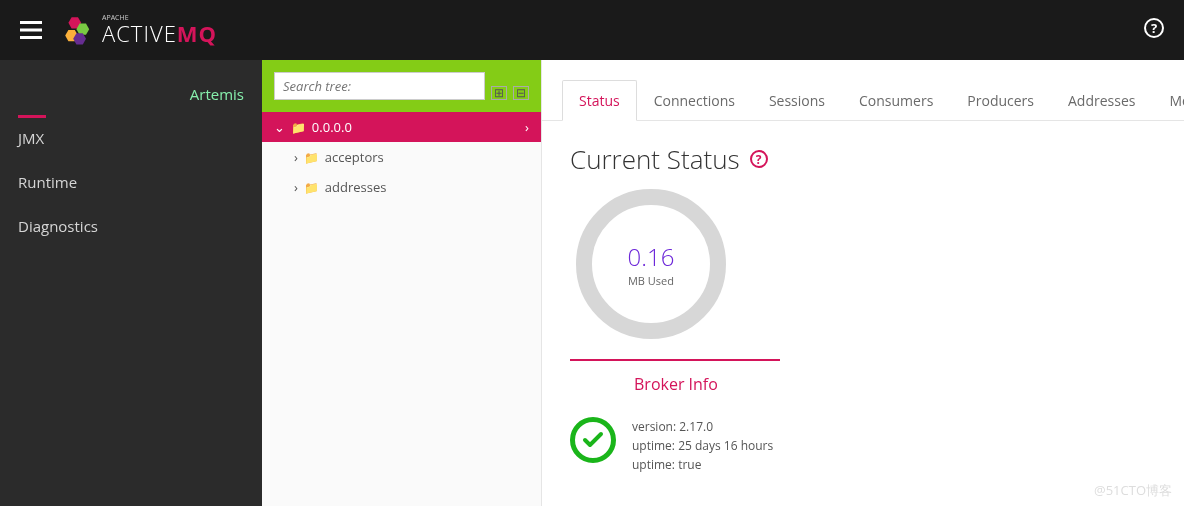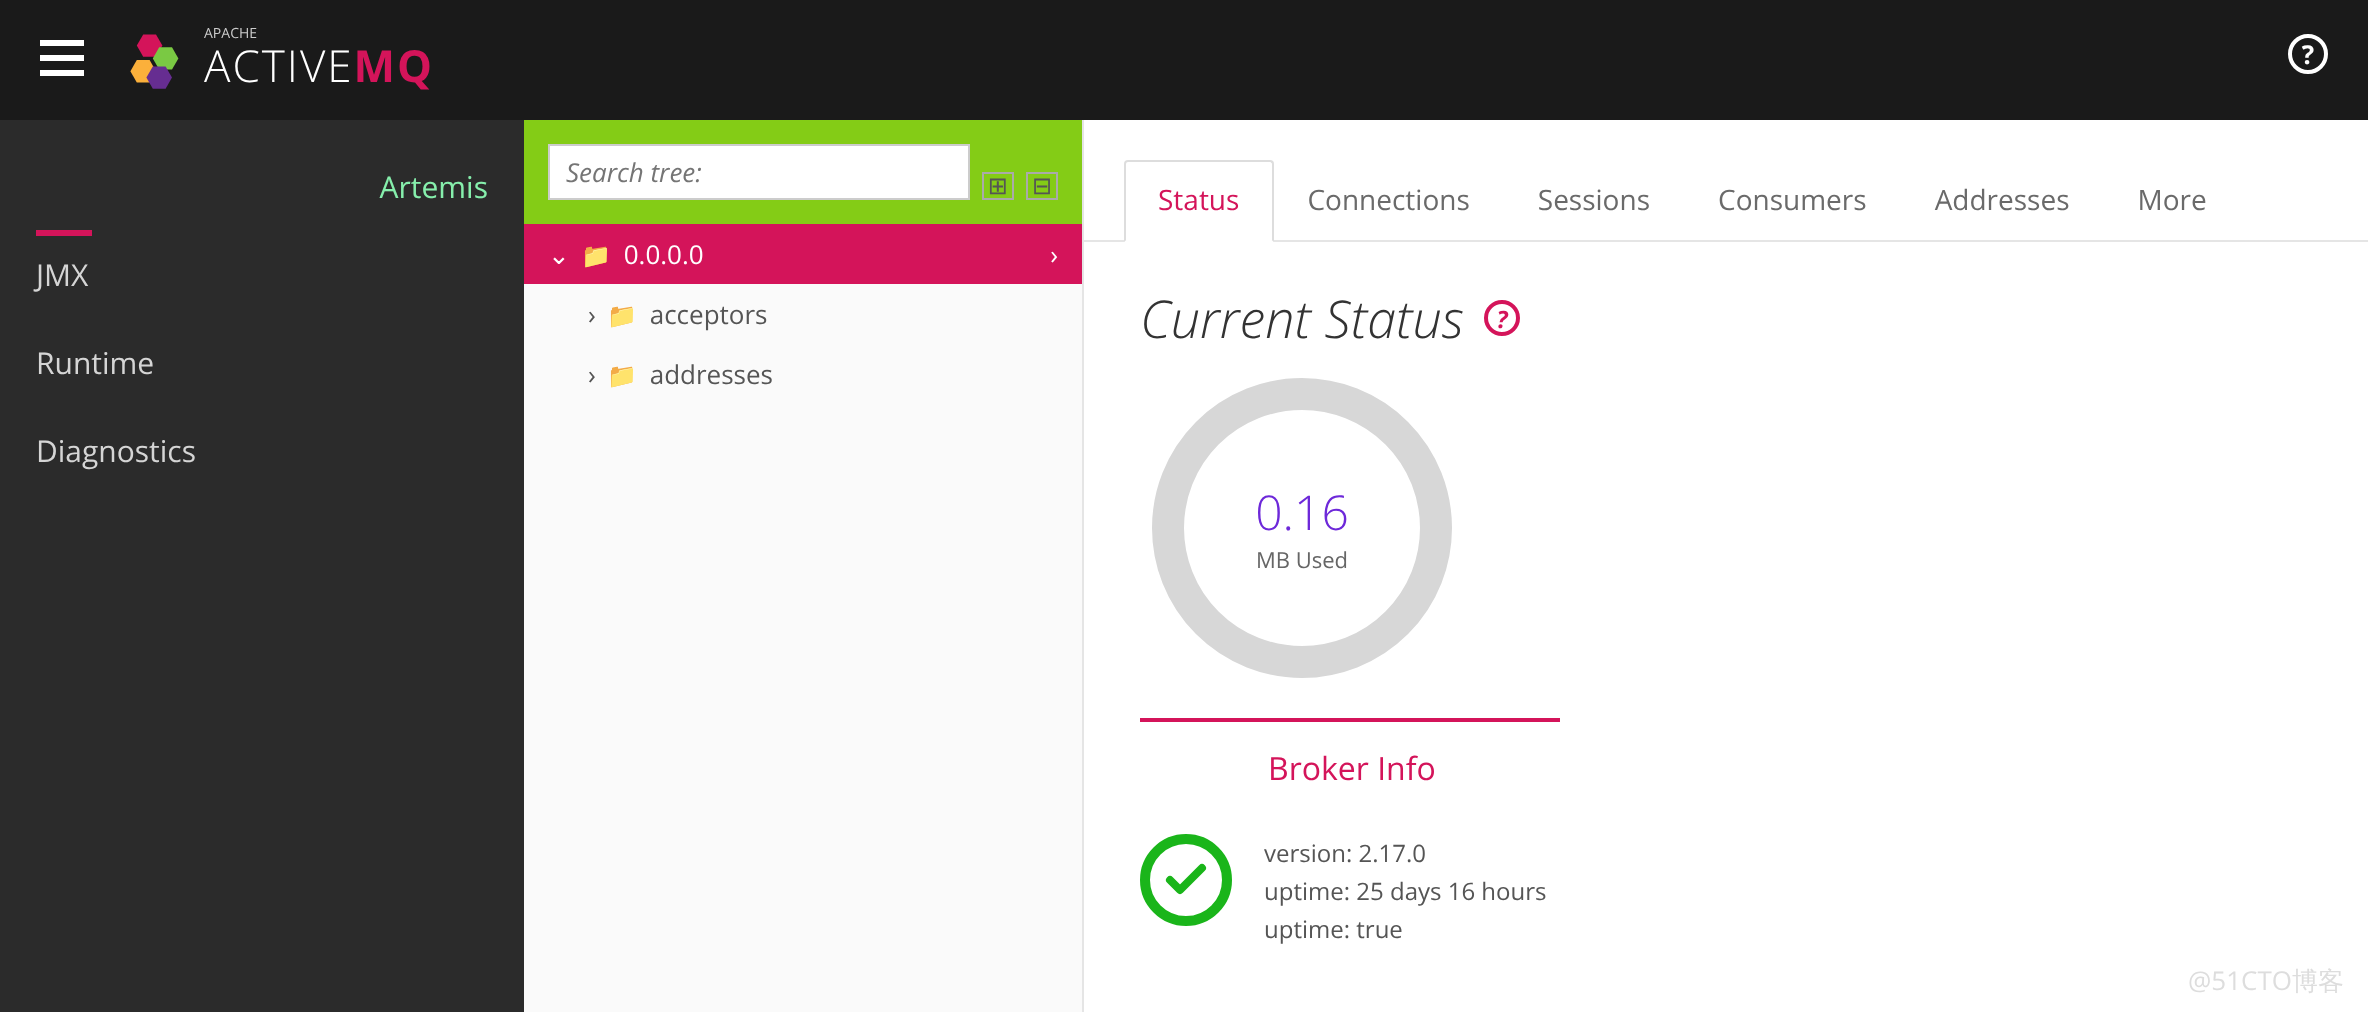--- a/index.html
+++ b/index.html
@@ -31,21 +31,21 @@
 .tree-node.root .left { display: flex; align-items: center; gap: 6px; }
 .tree-node .folder { font-size: 12px; }
 .tree-child { padding-left: 32px; }
 
 .main { flex: 1; background: #fff; padding: 0; overflow: hidden; position: relative; }
 .tabs { display: flex; gap: 0; padding: 20px 20px 0 20px; border-bottom: 1px solid #e5e5e5; font-size: 14px; }
 .tab { padding: 10px 16px; color: #6a6a6a; cursor: pointer; border: 1px solid transparent; border-bottom: none; text-align: center; }
 .tab.active { color: #d4145a; border: 1px solid #ddd; border-bottom: 1px solid #fff; margin-bottom: -1px; background: #fff; border-radius: 2px 2px 0 0; }
 
 .content { padding: 20px 28px; }
-.section-title { font-size: 26px; font-weight: 300; color: #333; display: flex; align-items: center; gap: 10px; font-style: italic; }
+.section-title { font-size: 26px; font-weight: 300; color: #333; display: flex; align-items: center; gap: 10px; }
 .section-title .q { color: #d4145a; border: 2px solid #d4145a; border-radius: 50%; width: 18px; height: 18px; display: inline-flex; align-items: center; justify-content: center; font-size: 12px; font-weight: 700; }
 
 .subsection { margin-top: 12px; }
 .sub-label { font-size: 12px; font-weight: 700; color: #333; margin-left: 24px; margin-bottom: 8px; }
 .donut-wrap { width: 150px; height: 150px; position: relative; margin-left: 6px; }
 .donut-ring { width: 150px; height: 150px; border-radius: 50%; border: 16px solid #d7d7d7; }
 .donut-center { position: absolute; top: 50%; left: 50%; transform: translate(-50%, -50%); text-align: center; }
 .donut-value { font-size: 24px; font-weight: 300; color: #6d28d9; }
 .donut-unit { font-size: 11px; color: #666; }
 
@@ -124,20 +124,21 @@
       </div>
     </div>
   </div>
 
   <div class="main">
     <div class="tabs">
       <div class="tab active">Status</div>
       <div class="tab">Connections</div>
       <div class="tab">Sessions</div>
       <div class="tab">Consumers</div>
+      <div class="tab">Producers</div>
       <div class="tab">Addresses</div>
       <div class="tab"><span>More</span></div>
     </div>
 
     <div class="content">
       <div class="section-title">
         <span>Current Status</span>
         <span class="q">?</span>
       </div>
 

